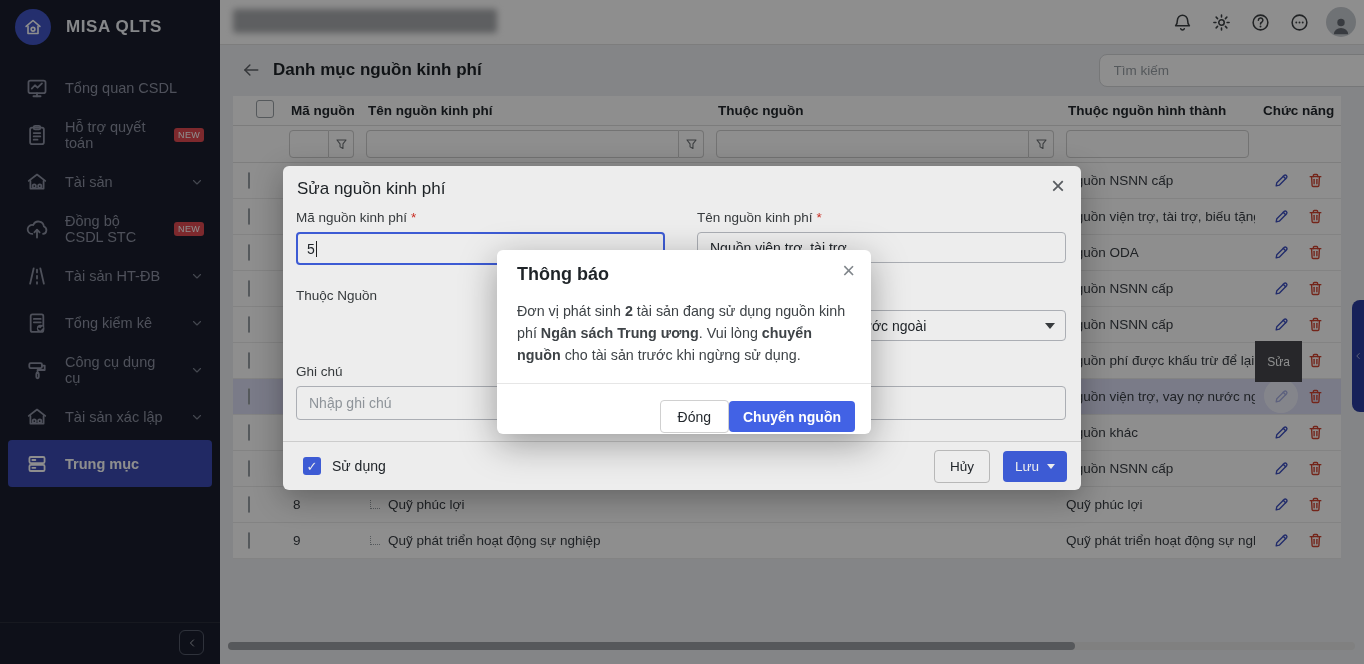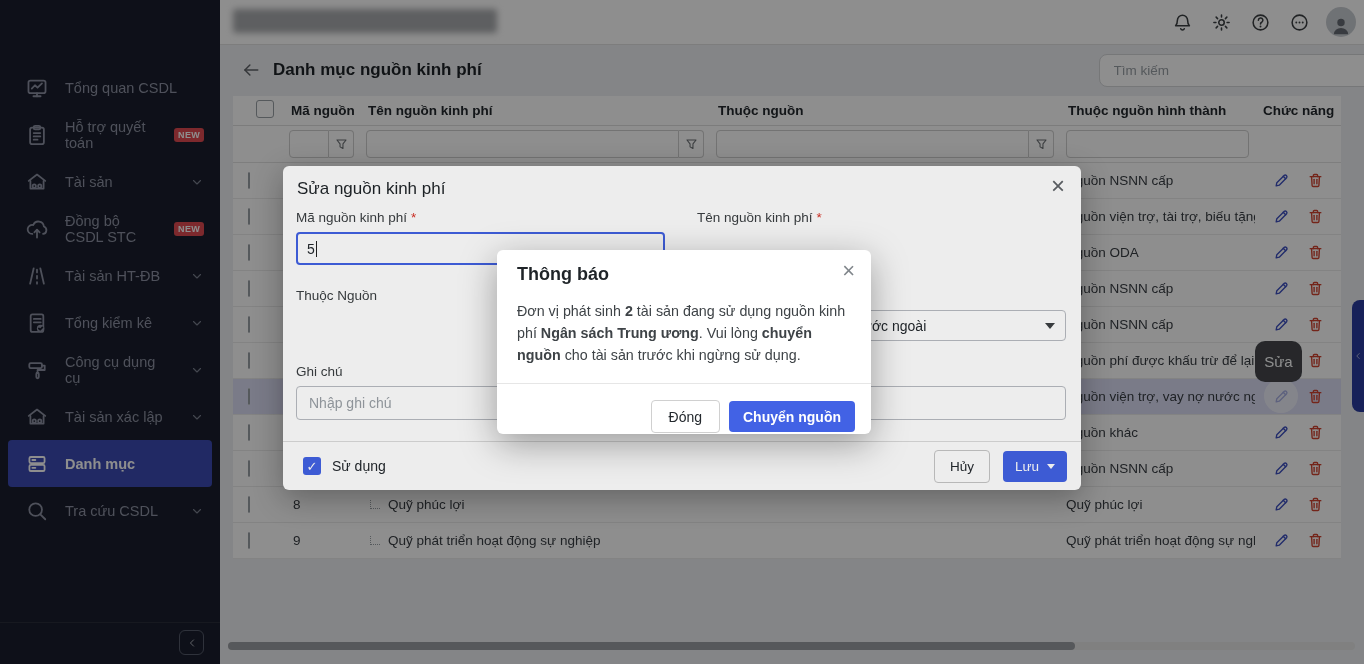--- a/index.html
+++ b/index.html
@@ -12,21 +12,21 @@
   .sidebar{position:absolute;left:0;top:0;width:220px;height:664px;background:#1b1f2d;z-index:5}
   .logo-row{display:flex;align-items:center;gap:15px;padding:9px 0 0 15px}
   .logo-circle{width:36px;height:36px;border-radius:50%;background:#4256c7;color:#fff;
                display:flex;align-items:center;justify-content:center;flex:0 0 auto}
   .app-name{color:#f1f3f8;font-size:17px;font-weight:bold;letter-spacing:.6px}
   .nav{position:absolute;left:0;top:64px;right:0}
   .nav-item{height:47px;margin:0 8px;border-radius:4px;display:flex;align-items:center;gap:17px;
             padding:0 8px 0 18px;color:#8d92a3;font-size:14.5px;cursor:pointer}
   .nav-item.active{background:#3d4cb5;color:#fff;font-weight:bold}
   .nav-item .nico{width:22px;height:22px;flex:0 0 auto;display:flex;align-items:center;justify-content:center}
-  .badge-new{background:#e14b52;color:#fff;font-size:9px;font-weight:bold;padding:2px 4px;
+  .badge-new{background:#e14b52;color:#fff;font-size:9px;font-weight:normal;padding:2px 4px;
              border-radius:3px;margin-left:4px;letter-spacing:.3px}
   .nav-chev{margin-left:auto;opacity:.85}
   .side-divider{position:absolute;left:0;right:0;bottom:41px;border-top:1px solid #2a2e3b}
   .collapse-btn{position:absolute;right:16px;bottom:9px;width:23px;height:23px;border:1px solid #555b6c;
                 border-radius:6px;color:#cfd3dd;display:flex;align-items:center;justify-content:center;cursor:pointer}
 
   
   .topbar{position:absolute;left:220px;top:0;width:1144px;height:44px;background:#fff;
           border-bottom:1px solid #e2e2e2;z-index:4}
   .redact{position:absolute;left:13px;top:9px;width:264px;height:24px;background:#aaacaf;
@@ -68,22 +68,22 @@
   .cb{width:16px;height:16px;border:1px solid #9aa0a6;border-radius:3px;background:#fff;margin-left:15px;cursor:pointer}
   .cell-ma{padding-left:10px}
   .cell-ten{display:flex;align-items:center;gap:8px;padding-left:6px;white-space:nowrap;overflow:hidden}
   .tree-dash{width:9px;height:8px;border-left:1px dotted #9aa0a6;border-bottom:1px dotted #9aa0a6;flex:0 0 auto;margin-left:4px}
   .cell-hinh{padding:0 6px;white-space:nowrap;overflow:hidden}
   .cell-func{display:flex;align-items:center;justify-content:center;gap:17px}
   .ic-edit{color:#3f51c1;cursor:pointer;position:relative;width:17px;height:17px}
   .ic-del{color:#d04330;cursor:pointer;width:17px;height:17px}
   .ripple::before{content:"";position:absolute;left:-9px;top:-9px;width:34px;height:34px;border-radius:50%;
                   background:rgba(255,255,255,.55)}
-  .tooltip{position:absolute;left:1022px;top:245px;width:47px;height:41px;background:#46494e;border-radius:10px;
-           color:#fff;font-size:15px;display:flex;align-items:center;justify-content:center;z-index:6}
+  .tooltip{position:absolute;left:1022px;top:245px;width:47px;height:41px;background:#46494e;border-radius:0;
+           color:#fff;font-size:12px;display:flex;align-items:center;justify-content:center;z-index:6}
   .side-handle{position:absolute;left:1352px;top:300px;width:12px;height:112px;background:#2b3da0;
                border-radius:8px 0 0 8px;color:#e8eaf6;display:flex;align-items:center;justify-content:center;
                font-size:9px;z-index:6;cursor:pointer}
   .hscroll{position:absolute;left:228px;top:642px;width:1127px;height:8px;background:#e6e6e6;border-radius:4px;z-index:3}
   .hthumb{width:847px;height:8px;background:#9b9ea3;border-radius:4px;cursor:grab}
 
   
   .backdrop1{position:absolute;inset:0;background:rgba(0,0,0,.40);z-index:40}
   .backdrop2{position:absolute;inset:0;background:rgba(0,0,0,.07);z-index:50}
 
@@ -117,30 +117,42 @@
   .save-caret{width:0;height:0;border-left:4.5px solid transparent;border-right:4.5px solid transparent;border-top:5px solid #fff}
 
   
   .notice-modal{position:absolute;left:497px;top:250px;width:374px;height:184px;background:#fff;border-radius:6px;
                 box-shadow:0 10px 36px rgba(0,0,0,.35);z-index:51}
   .nm-title{position:absolute;left:20px;top:14px;font-size:18px;font-weight:bold;color:#1f2428}
   .nm-close{position:absolute;right:16px;top:8px;font-size:22px;color:#80868b;cursor:pointer;line-height:1.2}
   .nm-body{position:absolute;left:20px;right:20px;top:50px;font-size:14.3px;line-height:22px;color:#3e4347}
   .nm-divider{position:absolute;left:0;right:0;top:133px;border-top:1px solid #e6e6e6}
   .nm-footer{position:absolute;left:0;right:0;bottom:0;height:35px;display:flex;align-items:center;
-             justify-content:flex-end;gap:9px;padding-right:16px}
+             justify-content:flex-end;padding-right:16px}
   .btn-dong{height:31px;padding:0 17px;border:1px solid #d0d0d0;border-radius:4px;background:#fff;font-size:14px;
             color:#24292e;display:flex;align-items:center;cursor:pointer}
   .btn-chuyen{height:31px;padding:0 14px;border-radius:4px;background:#4262e5;color:#fff;font-size:14px;
               font-weight:bold;display:flex;align-items:center;cursor:pointer}
 </style>
 </head>
 <body>
 
 <div class="sidebar">
+  <div class="logo-row">
+    <div class="logo-circle">
+        <span class="js-icon">
+          <svg class="ico" width="20" height="20" viewBox="0 0 16 16">
+            <path d="M2.5 7.5 L8 2.8 L13.5 7.5"></path>
+            <path d="M4 7.5 V13.2 H12 V7.5"></path>
+            <circle cx="8" cy="9.8" r="1.5"></circle>
+          </svg>
+        </span>
+      </div>
+    <div class="app-name">MISA QLTS</div>
+  </div>
   <div class="nav" id="nav">
       <div class="nav-item">
         <span class="nico">
           <svg class="ico" width="22" height="22" viewBox="0 0 16 16">
             <rect x="1.8" y="2.6" width="12.4" height="9.2" rx="1.4"></rect>
             <polyline points="4.2,8.4 6.5,6 8.4,7.8 11.6,4.6"></polyline>
             <line x1="8" y1="11.8" x2="8" y2="14"></line>
             <line x1="5.4" y1="14" x2="10.6" y2="14"></line>
           </svg>
         </span>
@@ -253,35 +265,21 @@
       </div>
       <div class="nav-item active">
         <span class="nico">
           <svg class="ico" width="22" height="22" viewBox="0 0 16 16">
             <rect x="2.5" y="2.9" width="11" height="4.5" rx="1"></rect>
             <rect x="2.5" y="8.6" width="11" height="4.5" rx="1"></rect>
             <line x1="4.6" y1="5.1" x2="6.8" y2="5.1"></line>
             <line x1="4.6" y1="10.8" x2="6.8" y2="10.8"></line>
           </svg>
         </span>
-        <span>Danh mục</span>
-      </div>
-      <div class="nav-item">
-        <span class="nico">
-          <svg class="ico" width="22" height="22" viewBox="0 0 16 16">
-            <circle cx="7" cy="7" r="4.6"></circle>
-            <line x1="10.4" y1="10.4" x2="14" y2="14"></line>
-          </svg>
-        </span>
-        <span>Tra cứu CSDL</span>
-        <span class="nav-chev">
-          <svg class="ico" width="14" height="14" viewBox="0 0 16 16">
-            <polyline points="4,6.3 8,10.3 12,6.3"></polyline>
-          </svg>
-        </span>
+        <span>Trung mục</span>
       </div>
     </div>
   <div class="side-divider"></div>
   <div class="collapse-btn">
       <span class="js-icon">
         <svg class="ico" width="10" height="10" viewBox="0 0 16 16">
           <polyline points="10.5,3 5.5,8 10.5,13"></polyline>
         </svg>
       </span>
     </div>
@@ -724,20 +722,23 @@
         <div class="tinput focused">
           <span>5</span>
             <span class="caret-bar"></span>
         </div>
       </div>
       <div>
         <div class="flabel">
           <span>Tên nguồn kinh phí</span>
             <span class="req">*</span>
         </div>
+        <div class="tinput">
+          <input value="Nguồn viện trợ, tài trợ" style="">
+        </div>
       </div>
     </div>
     <div class="fgrid mt2">
       <div>
         <div class="flabel">
             <span>Thuộc Nguồn</span>
           </div>
       </div>
       <div>
         <div class="flabel">

